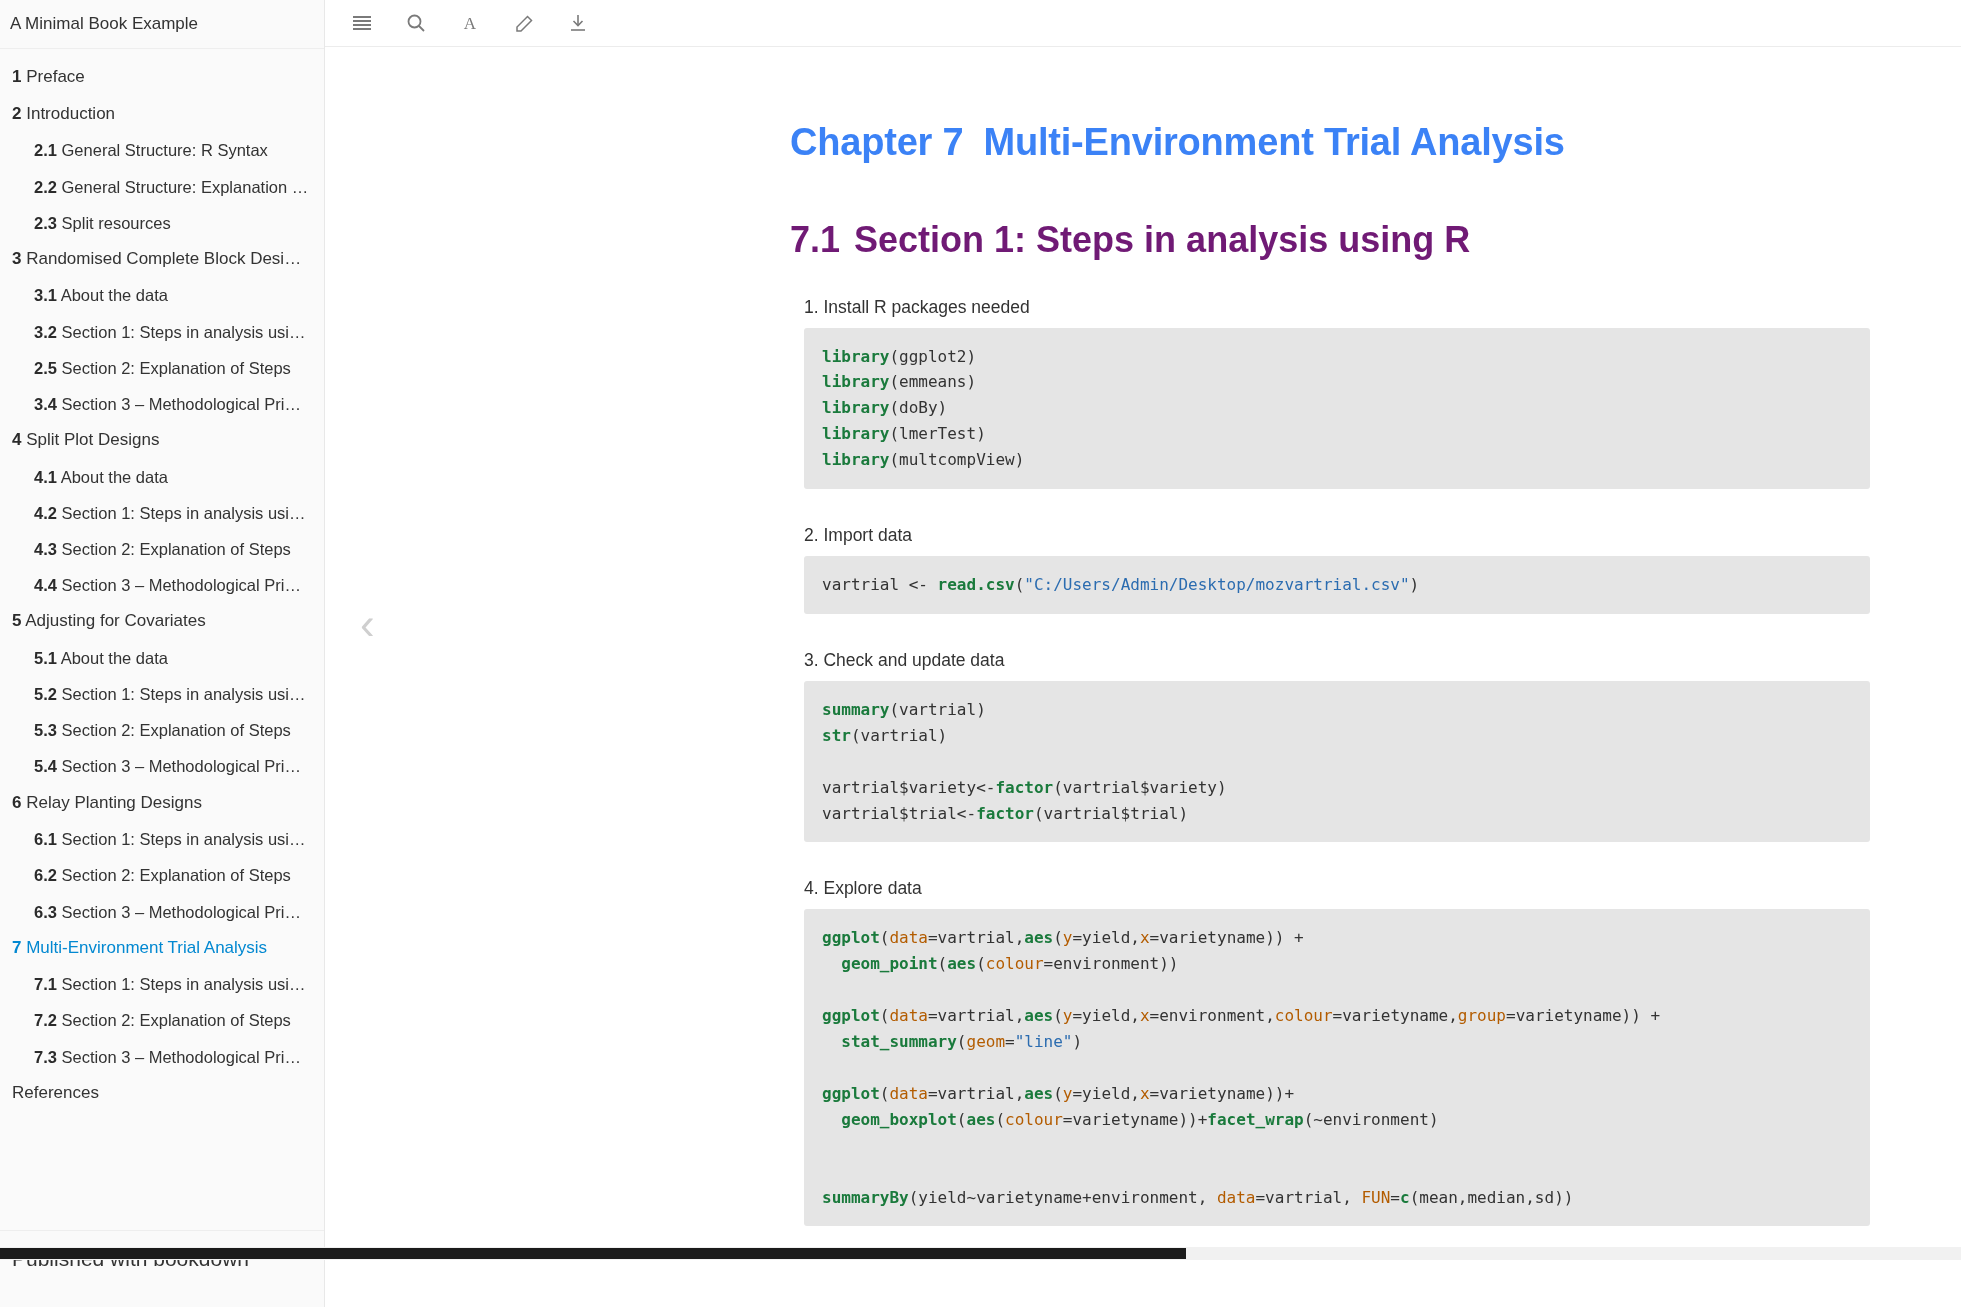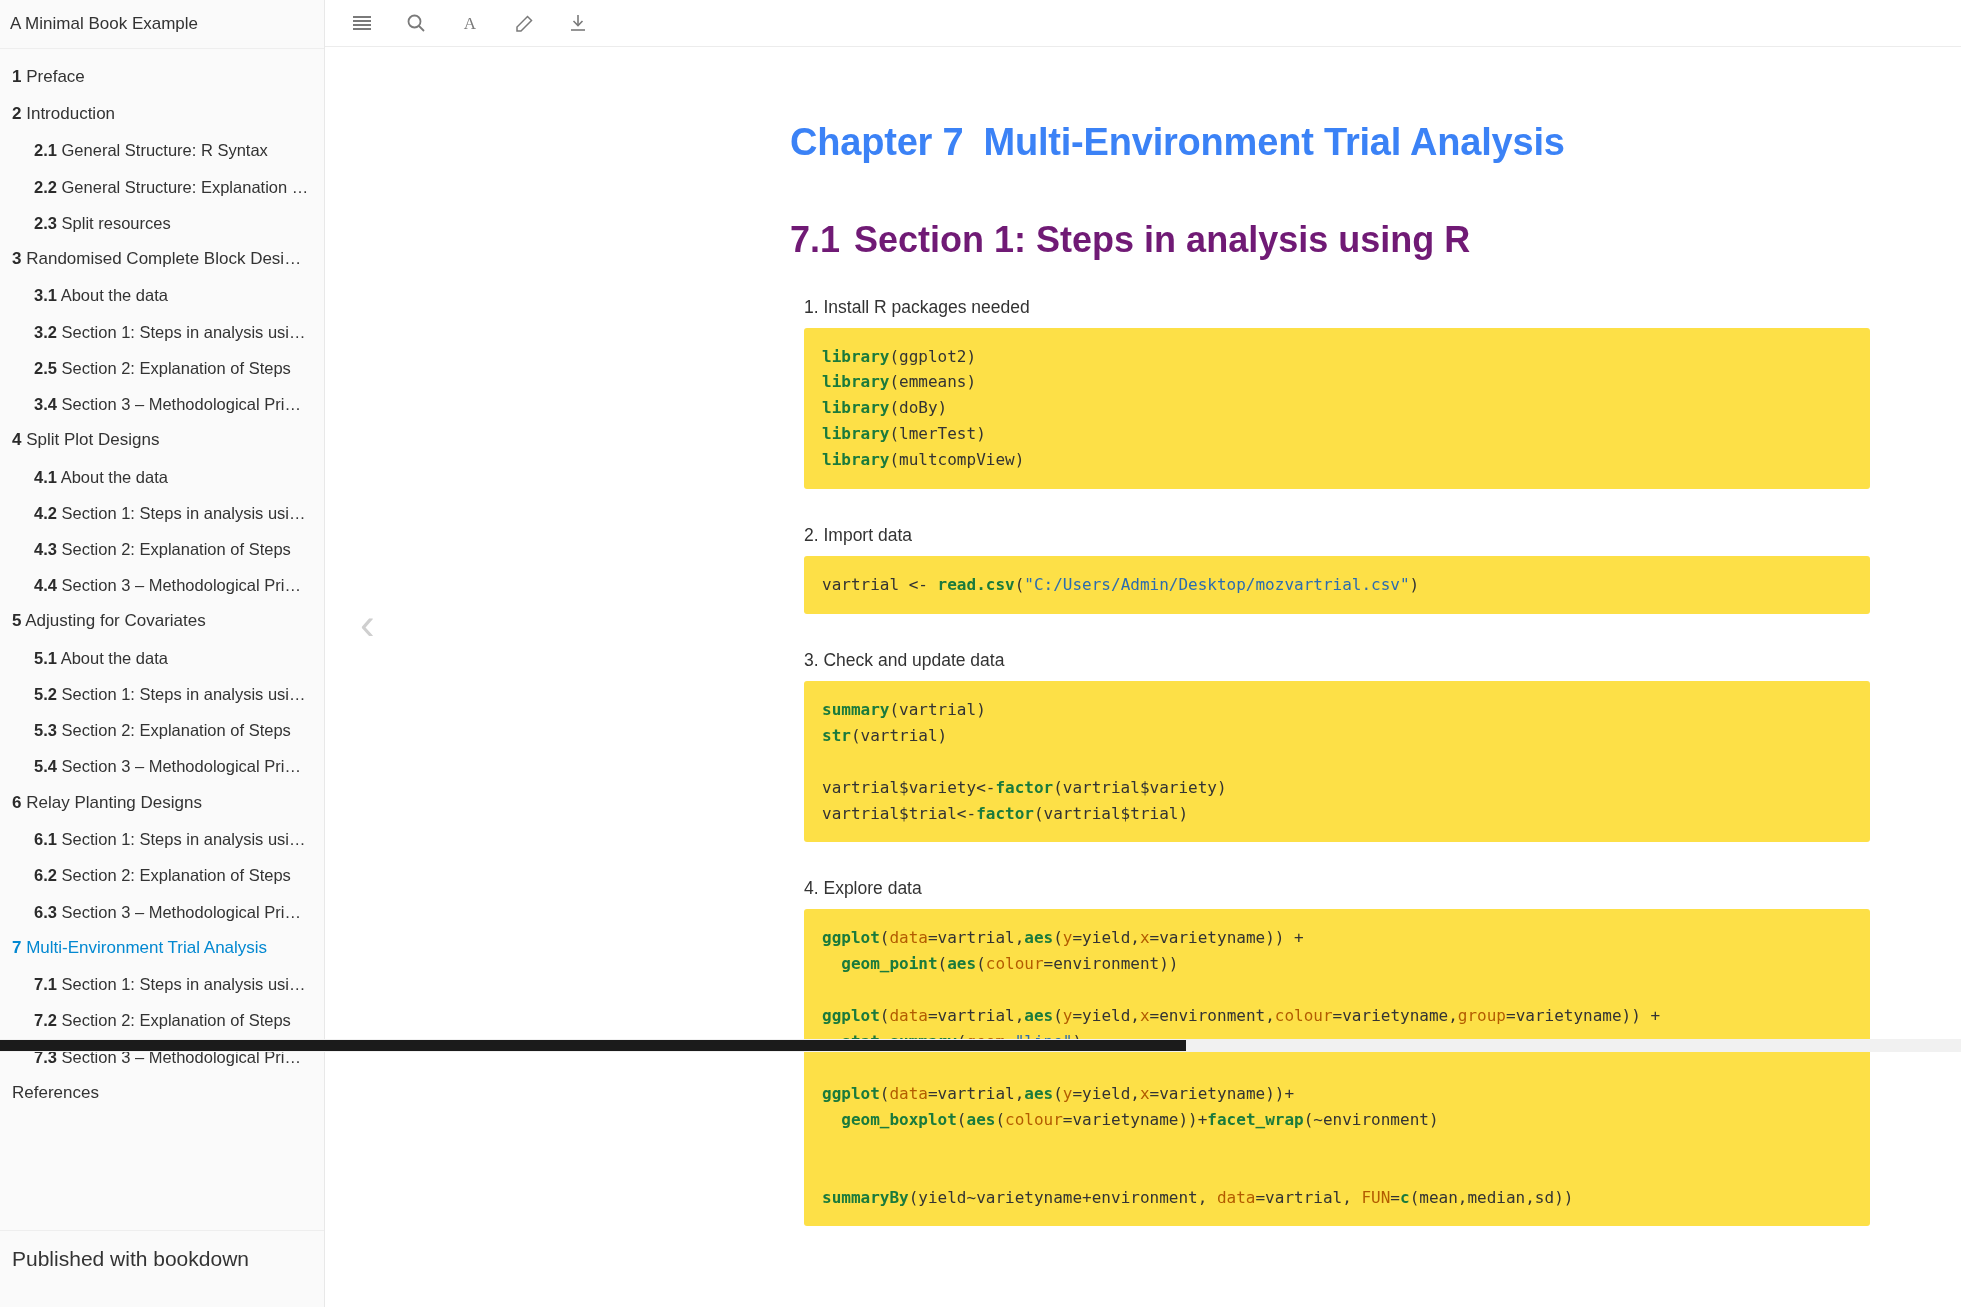--- a/index.html
+++ b/index.html
@@ -3,21 +3,21 @@
 <meta charset="utf-8">
 <style>
   * { box-sizing: border-box; }
   html, body {
     margin: 0; padding: 0;
     width: 1961px; height: 1307px;
     background: #ffffff;
     font-family: "Liberation Sans", sans-serif;
     overflow: hidden;
   }
-  #app { display: flex; width: 1961px; height: 1052px; position: relative; }
+  #app { display: flex; width: 1961px; height: 1260px; position: relative; }
 
   
   #sidebar {
     width: 325px;
     height: 1307px;
     background: #fafafa;
     border-right: 1px solid #e8e8e8;
     position: relative;
     overflow: hidden;
     flex: 0 0 325px;
@@ -109,21 +109,21 @@
     color: #701a75;
     margin: 52px 0 0 0;
   }
   h2.section .secnum { margin-right: 14px; }
   p.step {
     font-size: 17.5px;
     color: #333;
     margin: 36px 0 10px 14px;
   }
   pre.code {
-    background: #fde047;
+    background: #e5e5e5;
     border-radius: 3px;
     margin: 0 0 0 14px;
     padding: 16px 18px;
     font-family: "DejaVu Sans Mono", "Liberation Mono", monospace;
     font-size: 16px;
     line-height: 1.62;
     color: #333333;
     white-space: pre;
     overflow: hidden;
   }

